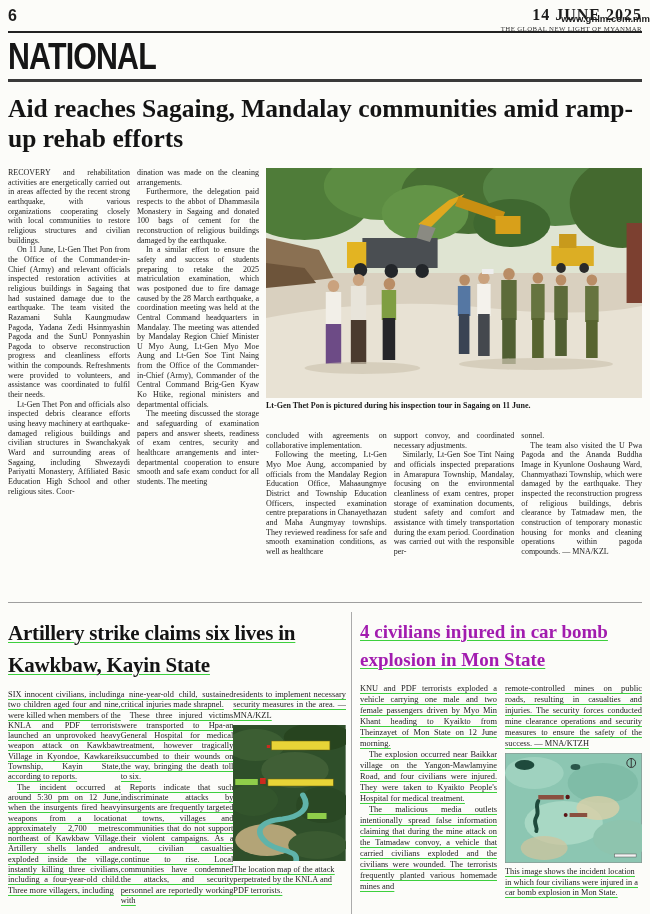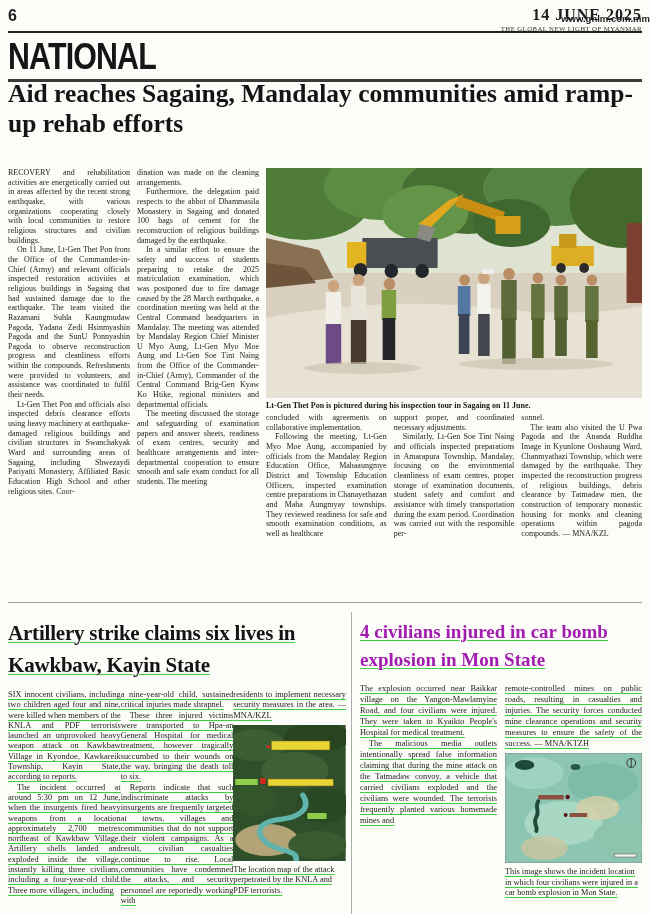--- a/index.html
+++ b/index.html
@@ -23,27 +23,27 @@
   .rule-top{position:absolute;left:8px;right:8px;top:31px;height:2px;background:#222;}
   
   .section-title{
     position:absolute;left:8px;top:36px;
     font-family:"Liberation Sans",sans-serif;font-weight:bold;font-size:37px;
     letter-spacing:-1px;transform:scaleX(.82);transform-origin:left center;color:#161616;
   }
   .rule-section{position:absolute;left:8px;right:8px;top:79px;height:2.5px;background:#3a3a3a;}
   
   .lead-headline{
-    position:absolute;left:8px;right:8px;top:79px;
+    position:absolute;left:8px;right:8px;top:94px;
     font-weight:bold;font-size:25.5px;line-height:1.18;color:#141414;
   }
   .a1-body{position:absolute;left:8px;right:8px;top:168px;height:433px;display:flex;gap:7px;overflow:hidden;justify-content:flex-end;}
   .a1col{flex:0 0 122px;overflow:hidden;}
   .a1-right{flex:1;display:flex;flex-direction:column;}
-  .a1-rightcols{display:flex;gap:7px;margin-top:2px;flex:1;overflow:hidden;}
+  .a1-rightcols{display:flex;gap:7px;margin-top:20px;flex:1;overflow:hidden;}
   .a1-rightcols .rcol{flex:1;overflow:hidden;}
   .bodytext p{
     font-size:8px;line-height:9.65px;text-align:justify;text-justify:inter-word;color:#222;
   }
   .bodytext p + p{text-indent:9px;}
   figure{display:block;}
   .photo-caption{font-size:8px;font-weight:bold;line-height:1.25;margin-top:3px;color:#1a1a1a;}
   .photo-frame{width:100%;display:block;background:#ccc;}
   
   .rule-mid{position:absolute;left:8px;right:8px;top:602px;height:1px;background:#9f9f9f;}
@@ -173,21 +173,21 @@
           <ellipse cx="280" cy="196" rx="80" ry="6" fill="#cfc6b2" opacity=".7"></ellipse>
         </svg>
         <figcaption class="photo-caption">Lt-Gen Thet Pon is pictured during his inspection tour in Sagaing on 11 June.</figcaption>
       </figure>
       <div class="a1-rightcols">
         <div class="rcol">
           <p>concluded with agreements on collaborative implementation.</p>
           <p>Following the meeting, Lt-Gen Myo Moe Aung, accompanied by officials from the Mandalay Region Education Office, Mahaaungmye District and Township Education Officers, inspected examination centre preparations in Chanayethazan and Maha Aungmyay townships. They reviewed readiness for safe and smooth examination conditions, as well as healthcare</p>
         </div>
         <div class="rcol">
-          <p>support proper, and coordinated necessary adjustments.</p>
+          <p>support convoy, and coordinated necessary adjustments.</p>
           <p>Similarly, Lt-Gen Soe Tint Naing and officials inspected preparations in Amarapura Township, Mandalay, focusing on the environmental cleanliness of exam centres, proper storage of examination documents, student safety and comfort and assistance with timely transportation during the exam period. Coordination was carried out with the responsible per-</p>
         </div>
         <div class="rcol">
           <p>sonnel.</p>
           <p>The team also visited the U Pwa Pagoda and the Ananda Buddha Image in Kyunlone Ooshaung Ward, Chanmyathazi Township, which were damaged by the earthquake. They inspected the reconstruction progress of religious buildings, debris clearance by Tatmadaw men, the construction of temporary monastic housing for monks and cleaning operations within pagoda compounds. — MNA/KZL</p>
         </div>
       </div>
     </div>
   </div>
 
@@ -229,20 +229,21 @@
           <figcaption class="map-caption">The location map of the attack perpetrated by the KNLA and PDF terrorists.</figcaption>
         </figure>
       </div>
     </div>
   </div>
 
   <div class="art3">
     <h2 class="hl gu">4 civilians injured in car bomb explosion in Mon State</h2>
     <div class="cols gu">
       <div class="col">
+        <p>KNU and PDF terrorists exploded a vehicle carrying one male and two female passengers driven by Myo Min Khant heading to Kyaikto from Theinzayet of Mon State on 12 June morning.</p>
         <p>The explosion occurred near Baikkar village on the Yangon-Mawlamyine Road, and four civilians were injured. They were taken to Kyaikto People's Hospital for medical treatment.</p>
         <p>The malicious media outlets intentionally spread false information claiming that during the mine attack on the Tatmadaw convoy, a vehicle that carried civilians exploded and the civilians were wounded. The terrorists frequently planted various homemade mines and</p>
       </div>
       <div class="col">
         <p>remote-controlled mines on public roads, resulting in casualties and injuries. The security forces conducted mine clearance operations and security measures to ensure the safety of the success. — MNA/KTZH</p>
         <figure class="mapfig">
           <svg width="100%" height="110" viewBox="0 0 140 110" preserveAspectRatio="none" aria-hidden="true">
             <rect x="0" y="0" width="140" height="110" fill="#8cc6b2" stroke="#888" stroke-width="1"></rect>
             <ellipse cx="30" cy="20" rx="30" ry="16" fill="#9fd2bf"></ellipse>
             <ellipse cx="100" cy="30" rx="36" ry="20" fill="#7fbca7"></ellipse>

